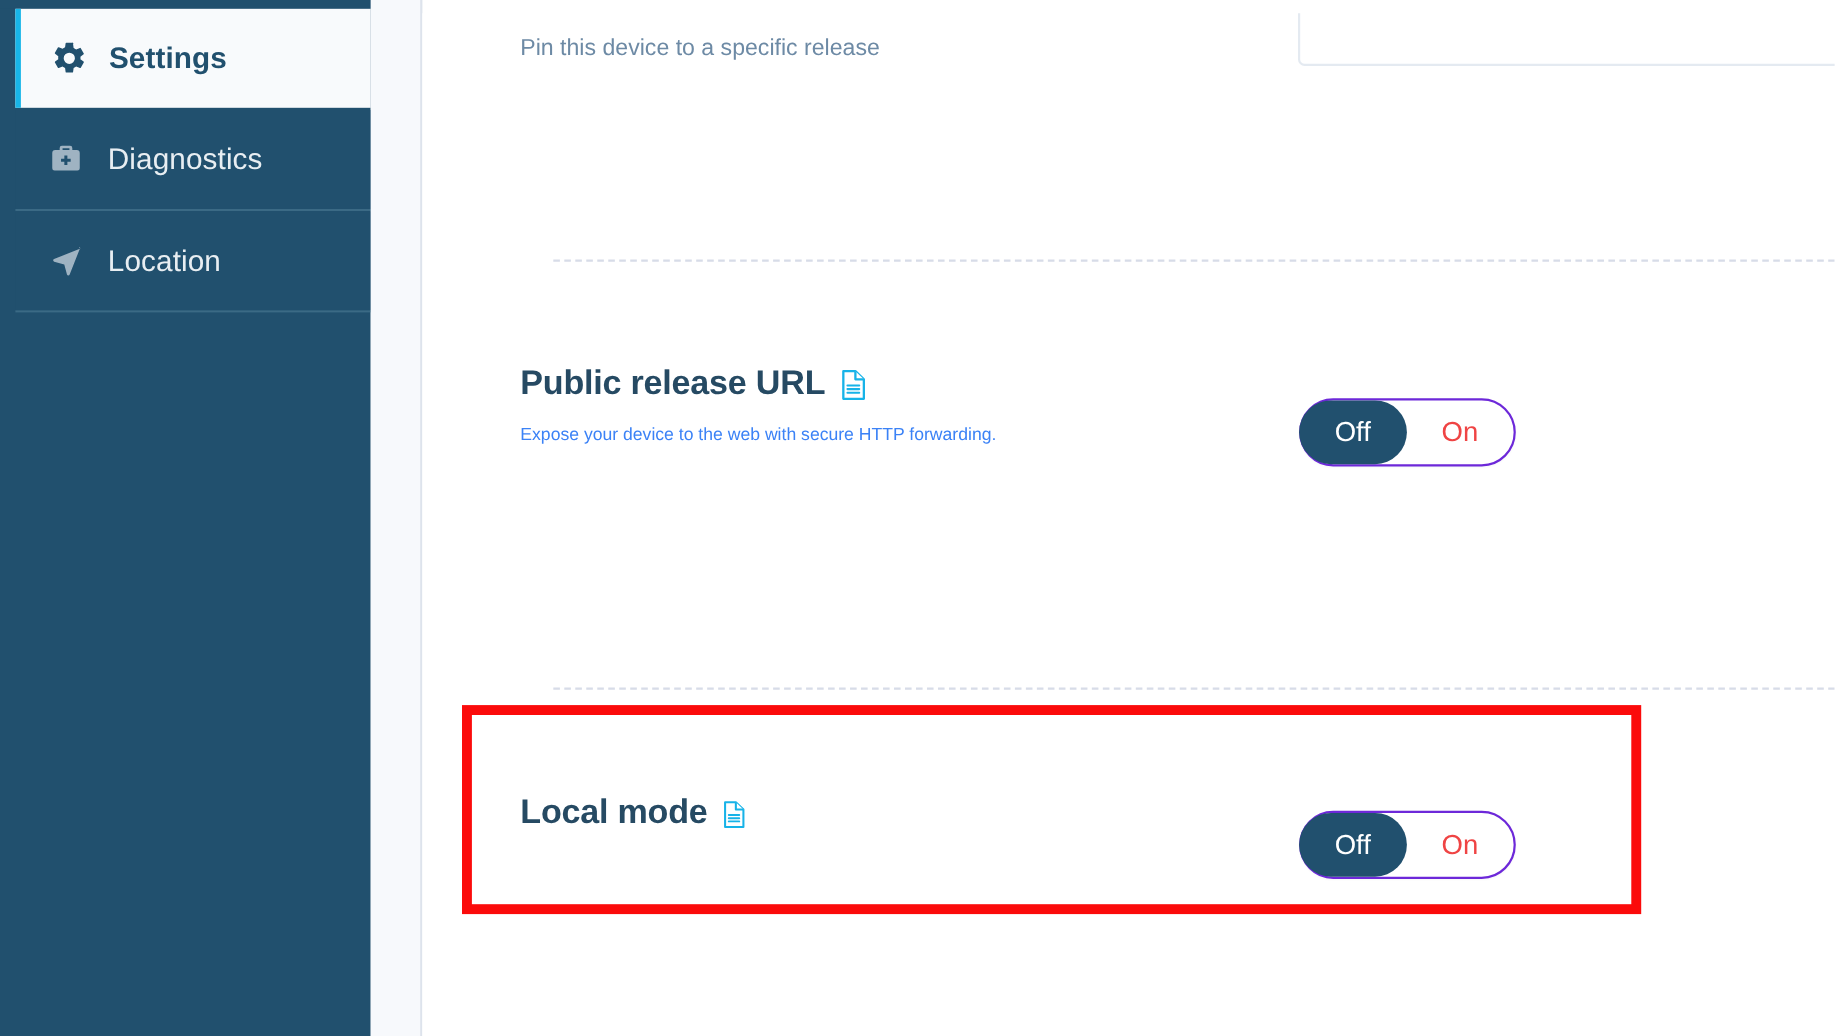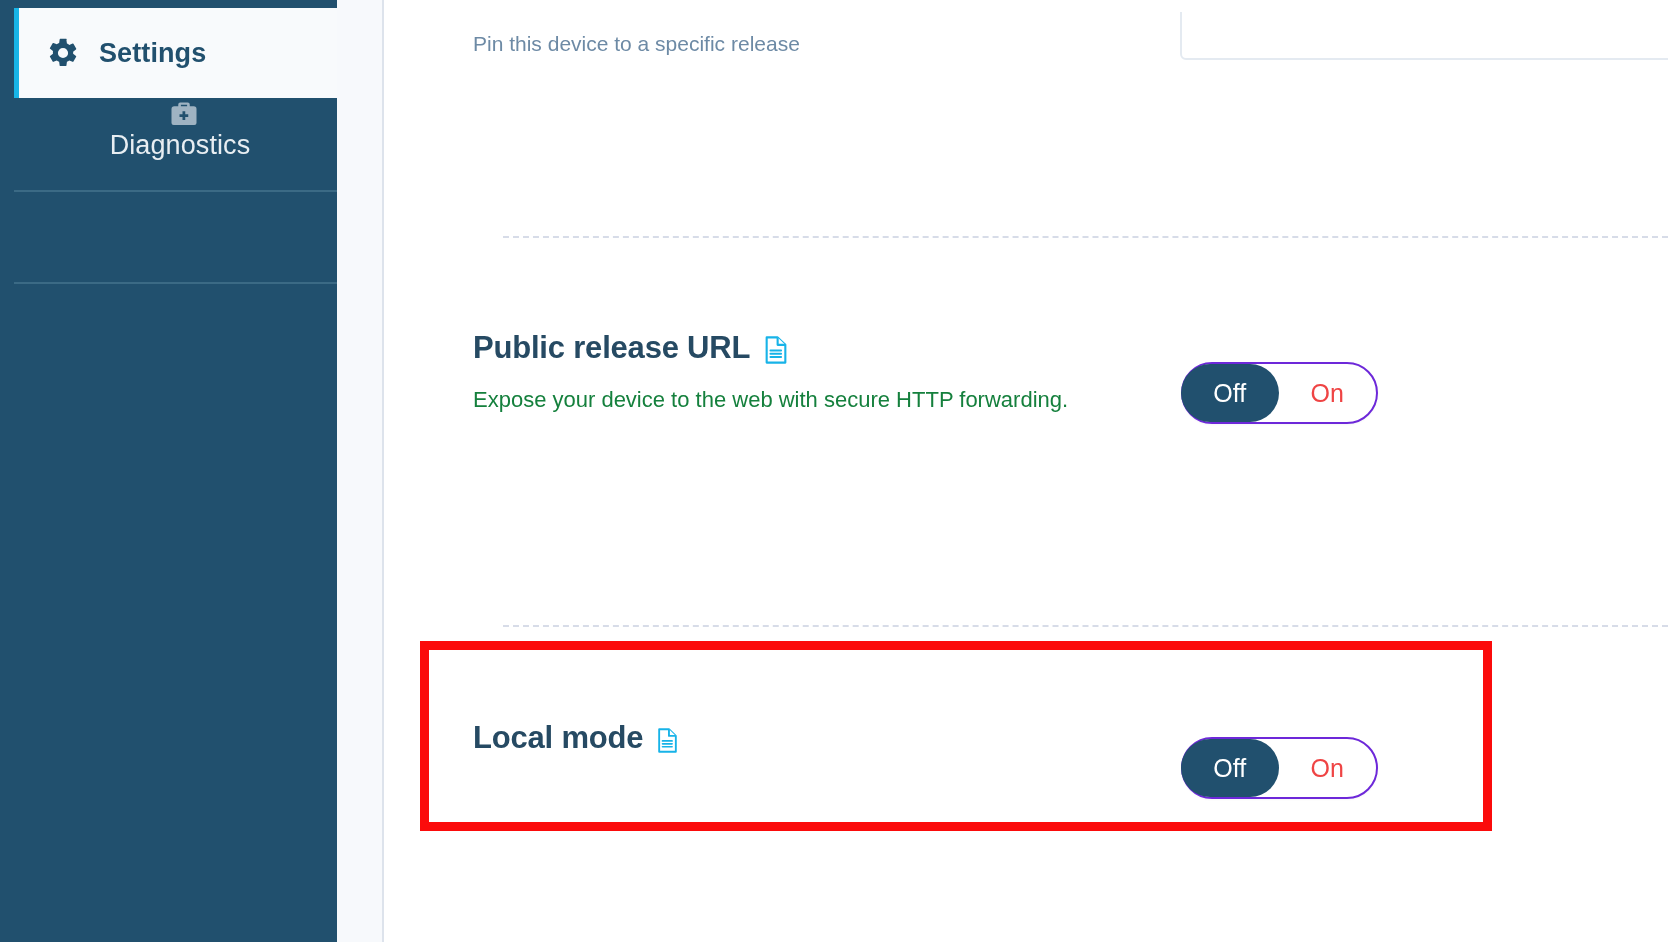--- a/index.html
+++ b/index.html
@@ -63,21 +63,21 @@
     font-size: 27px;
     color: #e8eef2;
     letter-spacing: 0.1px;
     margin-left: 9px;
   }
   .sb-item.active .sb-label {
     color: #21506e;
     font-weight: 600;
   }
   #sb-settings { top: 8px; height: 90px; }
-  #sb-diag     { top: 100px; height: 90px; flex-direction: column; }
+  #sb-diag     { top: 100px; height: 90px; }
   #sb-loc      { top: 192px; height: 90px; }
 
   .sb-sep {
     position: absolute;
     left: 14px;
     width: 323px;
     height: 2px;
     background: #3b6a85;
   }
   #sb-sep-1 { top: 190px; }
@@ -125,22 +125,22 @@
     white-space: nowrap;
   }
   .section-title .title-text {
     font-size: 31px;
     font-weight: 700;
     color: #264a63;
     letter-spacing: -0.2px;
   }
   .section-desc {
     position: absolute;
-    font-size: 22px;
-    color: #15803d;
+    font-size: 16px;
+    color: #3b82f6;
     white-space: nowrap;
   }
 
   .doc-icon {
     display: inline-block;
     width: 24px;
     height: 28px;
     position: relative;
     top: 2px;
   }
@@ -236,20 +236,28 @@
     <span class="sb-icon">
       <svg width="30" height="30" viewBox="0 0 24 24" fill="#9fb3c2" aria-hidden="true">
         <path d="M9 2a1.6 1.6 0 0 0-1.6 1.6V5H4.2A2.2 2.2 0 0 0 2 7.2v11.1A1.7 1.7 0 0 0 3.7 20h16.6a1.7 1.7 0 0 0 1.7-1.7V7.2A2.2 2.2 0 0 0 19.8 5h-3.2V3.6A1.6 1.6 0 0 0 15 2H9Zm.5 1.8h5v1.2h-5V3.8ZM13 9v2.4h2.4v2.2H13V16h-2.2v-2.4H8.4v-2.2h2.4V9H13Z"></path>
       </svg>
     </span>
     <span class="sb-label">Diagnostics</span>
   </div>
 
   <div class="sb-sep" id="sb-sep-2"></div>
 
+  <div class="sb-item" id="sb-loc">
+    <span class="sb-icon">
+      <svg width="31" height="31" viewBox="0 0 24 24" fill="#9fb3c2" aria-hidden="true">
+        <path d="M21.5 3.1 2.9 10.4c-.9.35-.83 1.65.1 1.9l7.1 1.9 1.9 7.1c.25.93 1.55 1 1.9.1L21.2 2.8c.2-.5-.2-.9-.7-.7l1 1Z" transform="translate(0.3,0)"></path>
+      </svg>
+    </span>
+    <span class="sb-label">Location</span>
+  </div>
 
 </div>
 
 <div id="gutter"></div>
 <div id="content-border"></div>
 
 <div id="content">
 
   <div class="row-label" style="left:89px; top:20px;">Pin this device to a specific release</div>
 

